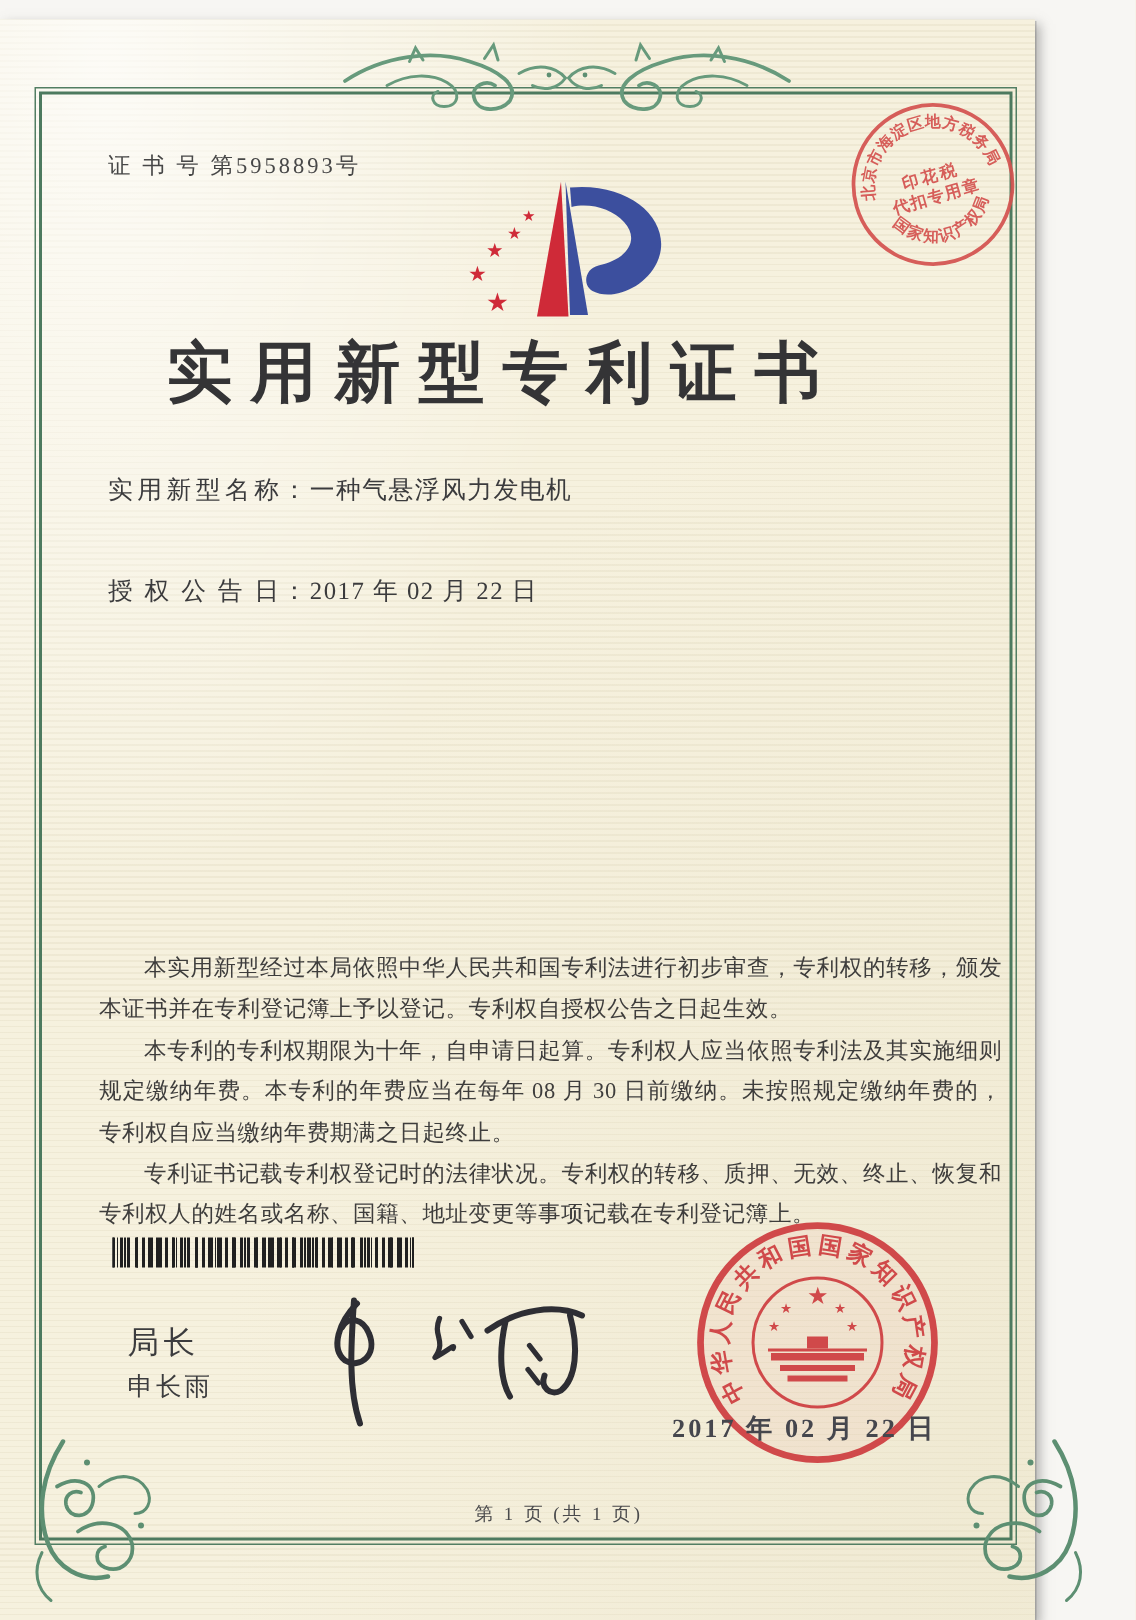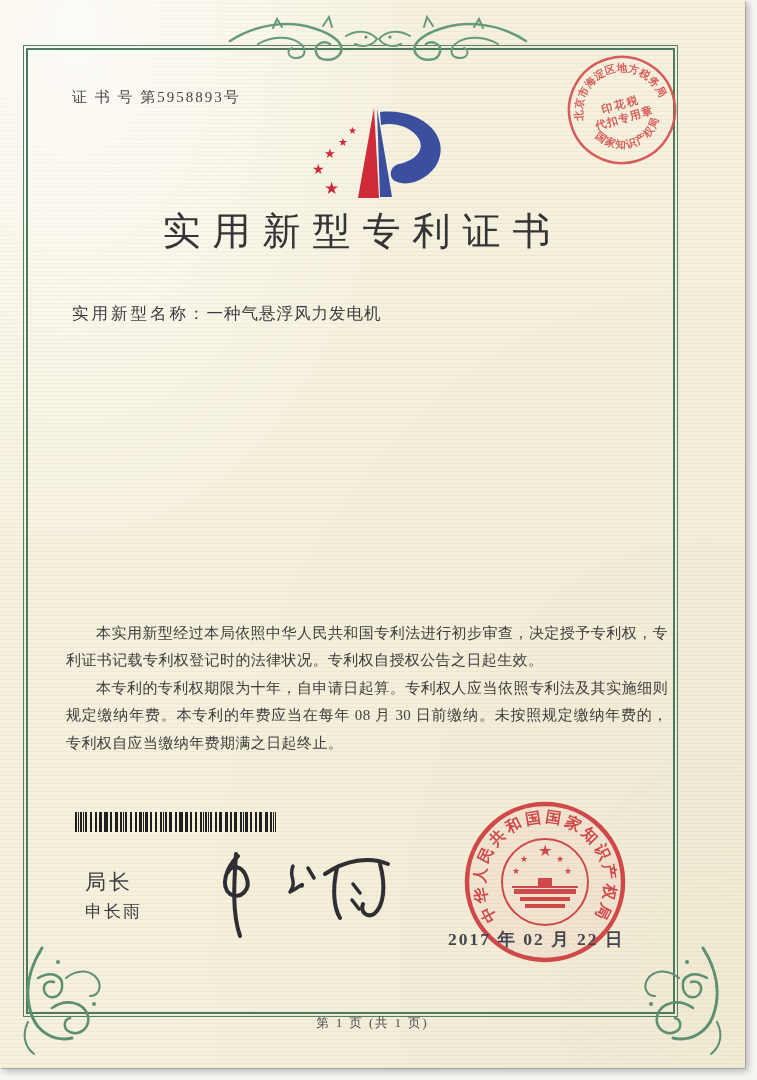--- a/index.html
+++ b/index.html
@@ -4,21 +4,21 @@
 <style>
   html,body{margin:0;padding:0;}
   body{
     width:757px;height:1080px;position:relative;overflow:hidden;
     background:#f7f6f3;
     font-family:"Liberation Serif","DejaVu Serif",serif;
     color:#3a3a3c;
   }
   
   .paper{
-    position:absolute;left:0;top:0;width:745px;height:1068px;
+    position:absolute;left:0;top:13px;width:690px;height:1068px;
     background-color:#f6f1de;
     background-image:
       radial-gradient(ellipse at 10% 3%, rgba(255,255,255,.75), rgba(255,255,255,0) 38%),
       radial-gradient(ellipse at 95% 90%, rgba(228,220,190,.35), rgba(255,255,255,0) 55%),
       repeating-linear-gradient(0deg, rgba(183,172,132,.12) 0 1px, rgba(0,0,0,0) 1px 4px);
     box-shadow:3px 3px 7px rgba(110,110,110,.5), 1px 1px 0 rgba(140,140,140,.45);
   }
   
   .frame{
     position:absolute;left:23px;top:45px;width:653px;height:970px;
@@ -32,21 +32,21 @@
   .corner{position:absolute;width:115px;height:115px;}
   .corner.bl{left:8px;top:942px;}
   .corner.br{left:622px;top:942px;transform:scaleX(-1);}
   
   .certno{
     position:absolute;left:72px;top:88px;font-size:15px;letter-spacing:2px;color:#474747;
   }
   .logo{position:absolute;left:300px;top:100px;width:160px;height:108px;}
   .title{
     position:absolute;left:40px;right:60px;top:206px;text-align:center;
-    font-size:38px;font-weight:400;letter-spacing:12px;color:#343436;
+    font-size:44px;font-weight:700;letter-spacing:12px;color:#343436;
   }
   
   .fields{
     position:absolute;left:72px;top:303px;display:flex;flex-direction:column;gap:45px;
   }
   .f-row{font-size:16.5px;line-height:22px;color:#3b3b3d;white-space:nowrap;}
   .f-label{
     display:inline-block;width:116px;letter-spacing:2px;
     text-align:justify;text-align-last:justify;vertical-align:bottom;
   }
@@ -74,21 +74,21 @@
   
   .tax-stamp{position:absolute;left:556px;top:46px;width:132px;height:130px;opacity:.92;}
   .seal{position:absolute;left:452px;top:790px;width:186px;height:186px;opacity:.95;}
   .issue-date{
     position:absolute;left:448px;top:927px;font-size:17.5px;font-weight:700;
     letter-spacing:2px;color:#45464d;
   }
   
   .footer{
     position:absolute;left:0;width:745px;top:988px;text-align:center;
-    font-size:12.5px;letter-spacing:2px;color:#4a4a4c;margin-top:27px;
+    font-size:12.5px;letter-spacing:2px;color:#4a4a4c;
   }
 </style>
 </head>
 <body>
 
 <div class="paper">
 
   <div class="frame"></div>
 
   <svg class="dragons" viewBox="0 0 300 58">
@@ -158,25 +158,29 @@
       <text x="24" y="94" font-size="17">★</text>
     </g>
   </svg>
 
   <div class="title">实用新型专利证书</div>
 
   <div class="fields">
     <div class="f-row">
       <span class="f-label">实用新型名称</span><span class="f-colon">：</span><span class="f-value">一种气悬浮风力发电机</span>
     </div>
+    <div class="f-row">
+      <span class="f-label">授权公告日</span><span class="f-colon">：</span><span class="f-value">2017 年 02 月 22 日</span>
+    </div>
   </div>
 
   <div class="paras">
-    <p>本实用新型经过本局依照中华人民共和国专利法进行初步审查，决定授予专利权，专利证书记载专利权登记时的法律状况。专利权自授权公告之日起生效。</p>
+    <p>本实用新型经过本局依照中华人民共和国专利法进行初步审查，专利权的转移，颁发本证书并在专利登记簿上予以登记。专利权自授权公告之日起生效。</p>
     <p>本专利的专利权期限为十年，自申请日起算。专利权人应当依照专利法及其实施细则规定缴纳年费。本专利的年费应当在每年 08 月 30 日前缴纳。未按照规定缴纳年费的，专利权自应当缴纳年费期满之日起终止。</p>
+    <p>专利证书记载专利权登记时的法律状况。专利权的转移、质押、无效、终止、恢复和专利权人的姓名或名称、国籍、地址变更等事项记载在专利登记簿上。</p>
   </div>
 
   <div class="barcode"></div>
 
   <div class="signer-title">局长</div>
   <div class="signer-name">申长雨</div>
   <svg class="signature" viewBox="0 0 215 112">
     <g stroke="#2e2e34" stroke-width="4" fill="none" stroke-linecap="round" stroke-linejoin="round">
       <path d="M48,18 C36,30 30,48 40,56 C50,62 62,52 56,38 C52,28 42,26 38,34"></path>
       <path d="M46,16 C44,45 42,75 50,98"></path>

